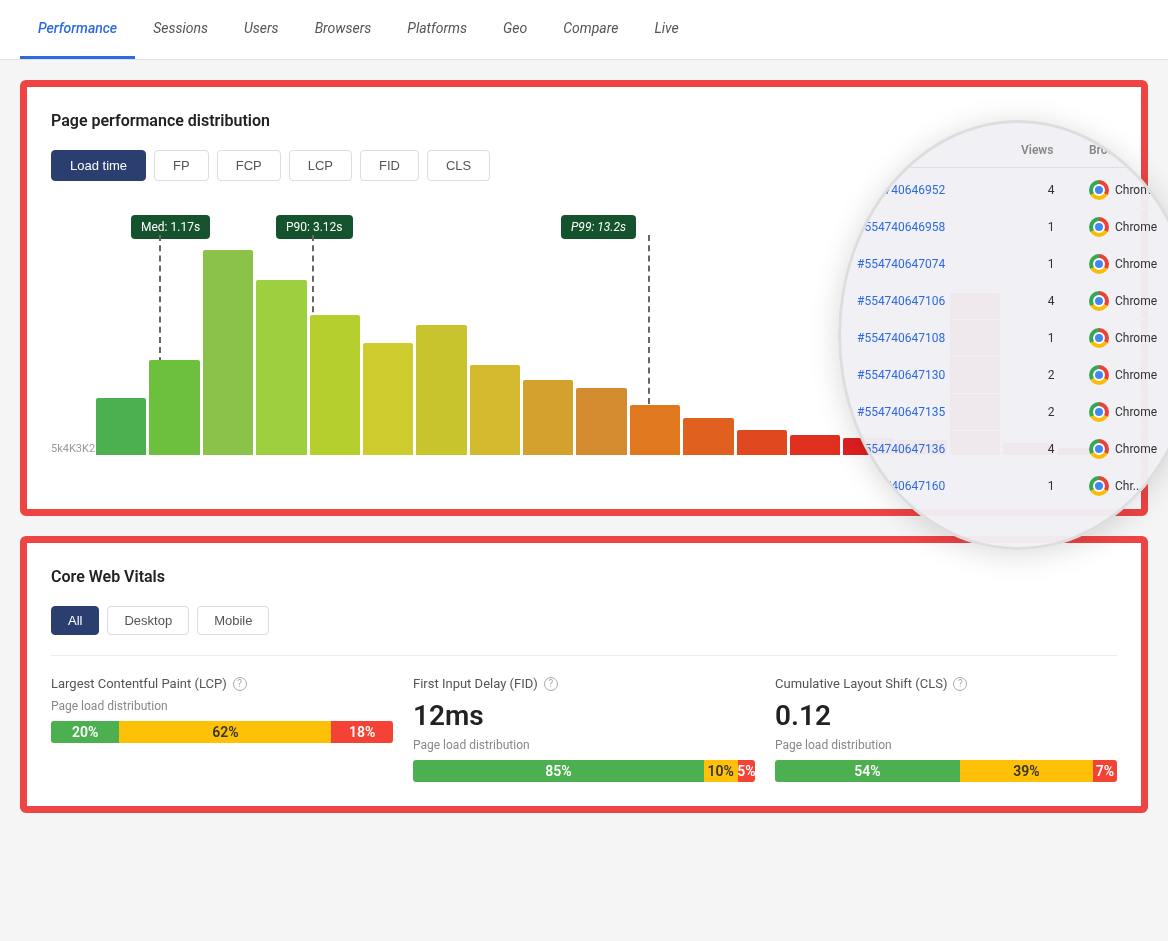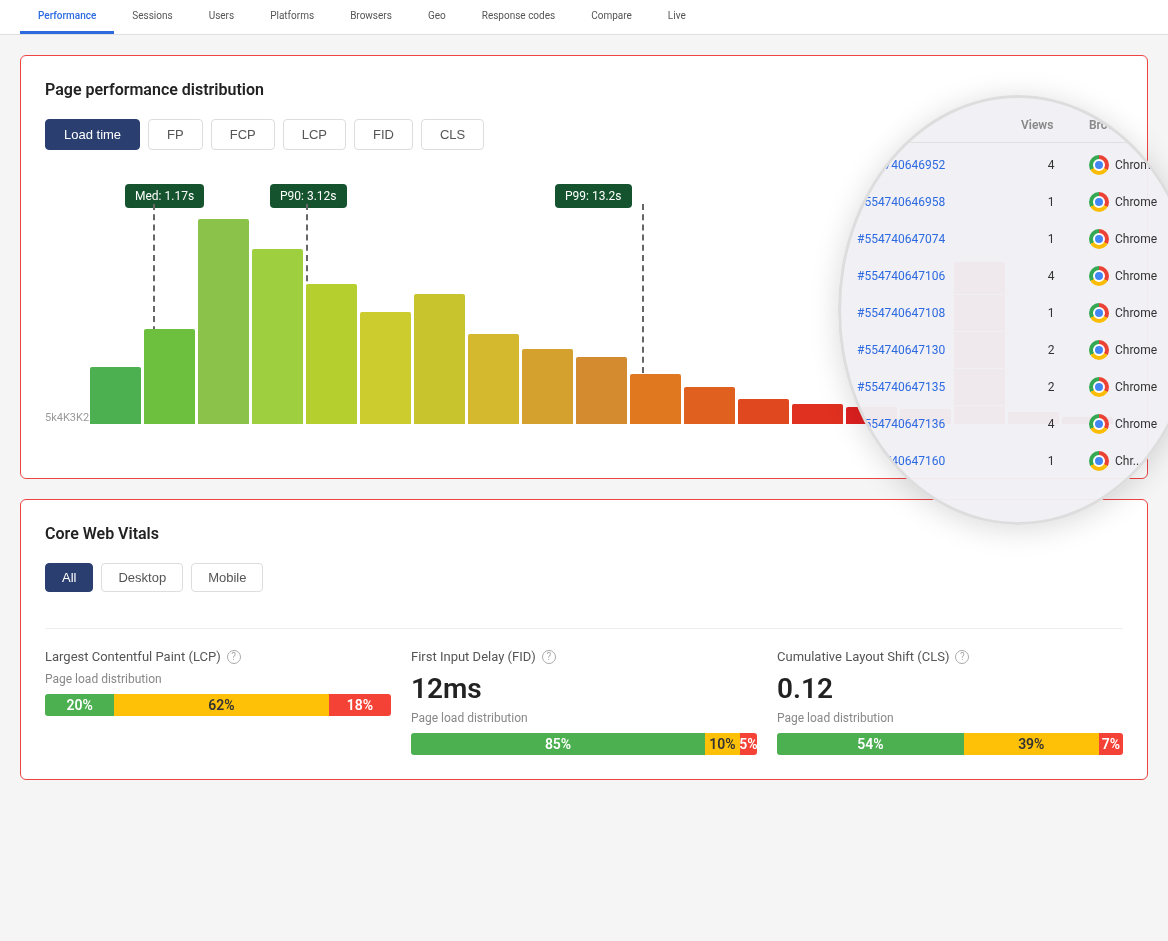--- a/index.html
+++ b/index.html
@@ -1,24 +1,24 @@
 <!DOCTYPE html>
 <html><head>
   <meta charset="utf-8">
   <style>
     * { box-sizing: border-box; margin: 0; padding: 0; }
     body { font-family: -apple-system, BlinkMacSystemFont, 'Segoe UI', Roboto, sans-serif; background: #f5f5f5; color: #333; font-size: 14px; }
 
     .nav-tabs { background: #fff; border-bottom: 1px solid #e0e0e0; padding: 0 20px; display: flex; gap: 0; }
-    .nav-tab { padding: 10px 18px; cursor: pointer; color: #555; font-size: 10px; border-bottom: 3px solid transparent; white-space: nowrap; }
+    .nav-tab { padding: 20px 18px; cursor: pointer; color: #555; font-size: 14px; border-bottom: 3px solid transparent; white-space: nowrap; font-style: italic; }
     .nav-tab.active { color: #2d6ae0; border-bottom: 3px solid #2d6ae0; font-weight: 500; }
 
     .page-content { padding: 20px; max-width: 1168px; position: relative; }
 
-    .card { background: #fff; border: 1px solid #ef4444; border-radius: 6px; margin-bottom: 20px; padding: 24px; }
+    .card { background: #fff; border: 7px solid #ef4444; border-radius: 6px; margin-bottom: 20px; padding: 24px; }
     .card-title { font-size: 16px; font-weight: 600; color: #222; margin-bottom: 20px; }
 
     
     .metric-buttons { display: flex; gap: 8px; margin-bottom: 24px; align-items: center; }
     .metric-btn { padding: 7px 18px; border-radius: 4px; border: 1px solid #ddd; background: #fff; cursor: pointer; font-size: 13px; color: #555; }
     .metric-btn.active { background: #2a3f6f; color: #fff; border-color: #2a3f6f; }
 
     
     .chart-area { position: relative; height: 280px; }
     .chart-y-labels { position: absolute; left: 0; top: 0; bottom: 30px; width: 40px; display: flex; flex-direction: row; justify-content: space-between; align-items: flex-end; padding-right: 6px; }
@@ -28,21 +28,21 @@
     .chart-x-label { font-size: 11px; color: #999; }
 
     .bar-wrapper { flex: 1; display: flex; flex-direction: column; justify-content: flex-end; align-items: center; position: relative; height: 100%; }
     .bar { width: 100%; border-radius: 2px 2px 0 0; }
 
     
     .chart-tooltip { position: absolute; background: #14532d; color: #fff; padding: 5px 10px; border-radius: 4px; font-size: 12px; white-space: nowrap; pointer-events: none; }
     .dashed-line { position: absolute; border-left: 2px dashed #666; top: 0; bottom: 0; pointer-events: none; }
 
     
-    .cwv-filter-buttons { display: flex; gap: 8px; margin-bottom: 36px; }
+    .cwv-filter-buttons { display: flex; gap: 8px; margin-bottom: 20px; }
     .cwv-btn { padding: 6px 16px; border-radius: 4px; border: 1px solid #ddd; background: #fff; cursor: pointer; font-size: 13px; color: #555; }
     .cwv-btn.active { background: #2a3f6f; color: #fff; border-color: #2a3f6f; }
 
     .cwv-divider { border: none; border-top: 1px solid #eee; margin-bottom: 20px; }
     .cwv-grid { display: grid; grid-template-columns: 1fr 1fr 1fr; gap: 20px; }
     .cwv-item {}
     .cwv-item-title { font-size: 13px; color: #555; margin-bottom: 8px; display: flex; align-items: center; gap: 6px; }
     .cwv-item-title .help-icon { width: 14px; height: 14px; border-radius: 50%; border: 1px solid #aaa; color: #aaa; font-size: 10px; display: inline-flex; align-items: center; justify-content: center; cursor: pointer; }
     .cwv-value { font-size: 28px; font-weight: 600; color: #222; margin-bottom: 6px; }
     .cwv-sub { font-size: 12px; color: #888; margin-bottom: 8px; }
@@ -77,24 +77,23 @@
     .chrome-icon::after { content: ''; position: absolute; top: 50%; left: 50%; transform: translate(-50%,-50%); width: 8px; height: 8px; border-radius: 50%; background: #4285f4; border: 2px solid #fff; }
   </style>
 </head>
 <body>
 
 <nav>
   <div class="nav-tabs" id="nav-tabs-container">
       <div class="nav-tab active">Performance</div>
       <div class="nav-tab">Sessions</div>
       <div class="nav-tab">Users</div>
+      <div class="nav-tab">Browsers</div>
       <div class="nav-tab">Platforms</div>
-      <div class="nav-tab">Browsers</div>
       <div class="nav-tab">Geo</div>
-      <div class="nav-tab">Response codes</div>
       <div class="nav-tab">Compare</div>
       <div class="nav-tab">Live</div>
     </div>
 </nav>
 
 <div class="page-content">
 
   <div class="card">
     <div class="card-title">Page performance distribution</div>
 
@@ -112,21 +111,21 @@
           <div class="chart-y-label">5k</div>
           <div class="chart-y-label">4K</div>
           <div class="chart-y-label">3K</div>
           <div class="chart-y-label">2K</div>
           <div class="chart-y-label">1K</div>
           <div class="chart-y-label">0</div>
         </div>
 
       <div class="chart-tooltip" style="left: 80px; top: 10px;">Med: 1.17s</div>
       <div class="chart-tooltip" style="left: 225px; top: 10px;">P90: 3.12s</div>
-      <div class="chart-tooltip" style="left: 510px; top: 10px;">P99: 13.2s</div>
+      <div class="chart-tooltip" style="left: 510px; top: 10px; font-style: italic;">P99: 13.2s</div>
 
       <div class="dashed-line" style="left: 108px; top: 30px; height: 220px;"></div>
       <div class="dashed-line" style="left: 261px; top: 30px; height: 220px;"></div>
       <div class="dashed-line" style="left: 597px; top: 30px; height: 220px;"></div>
 
       <div class="chart-main" id="chart-bars-container">
           <div class="bar-wrapper">
             <div class="bar" style="height: 23%; background-color: rgb(76, 175, 80);"></div>
           </div>
           <div class="bar-wrapper">

